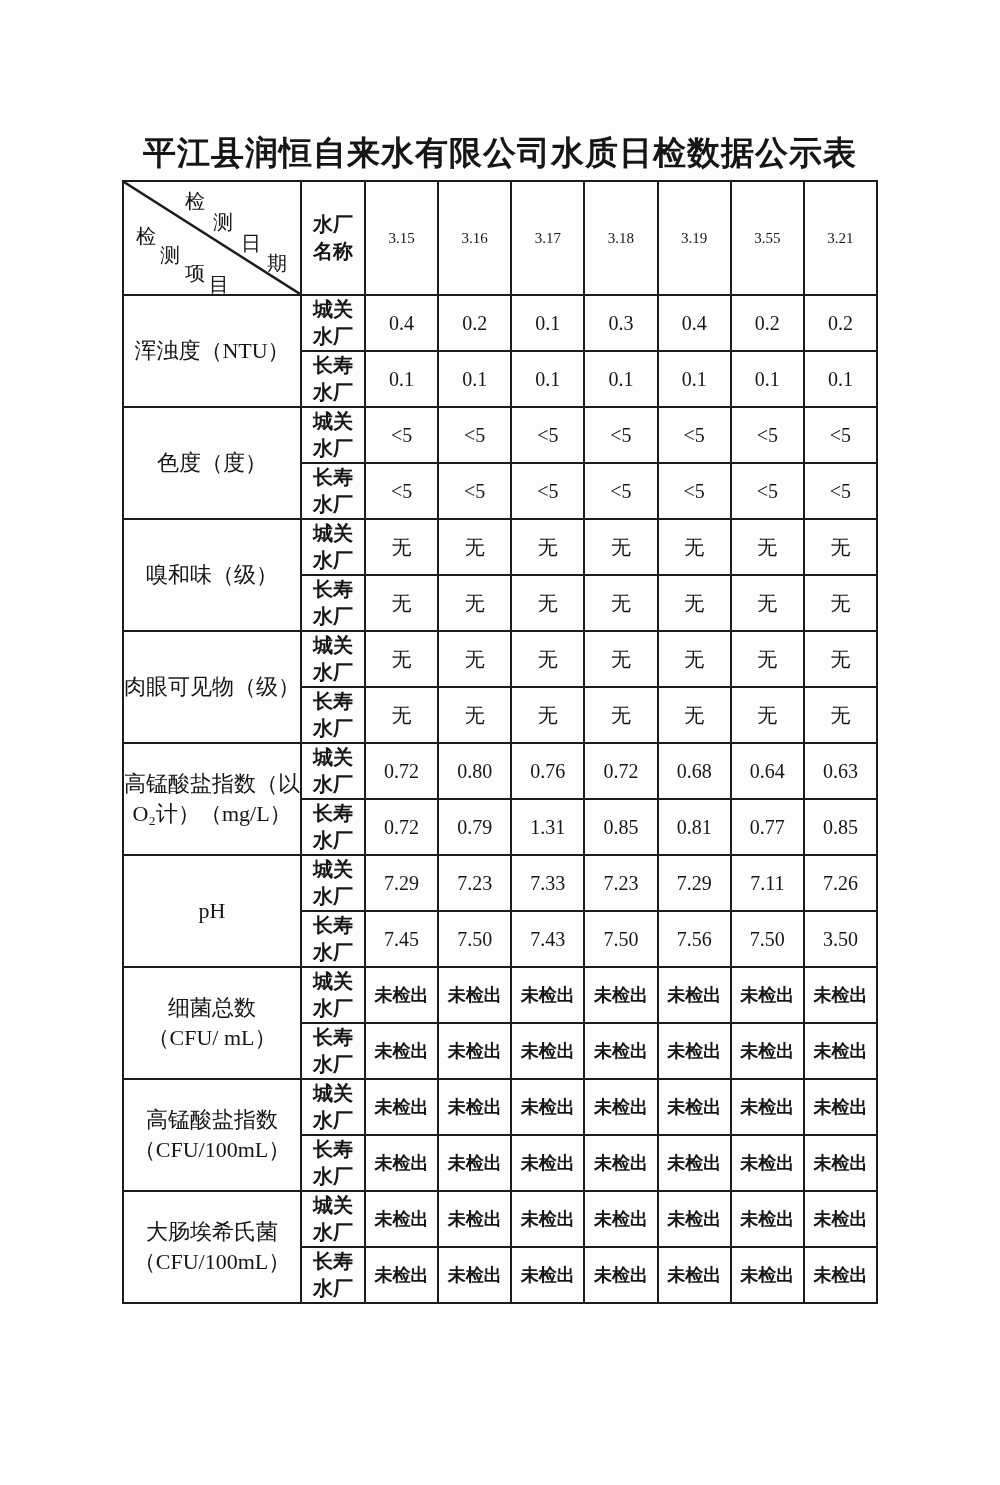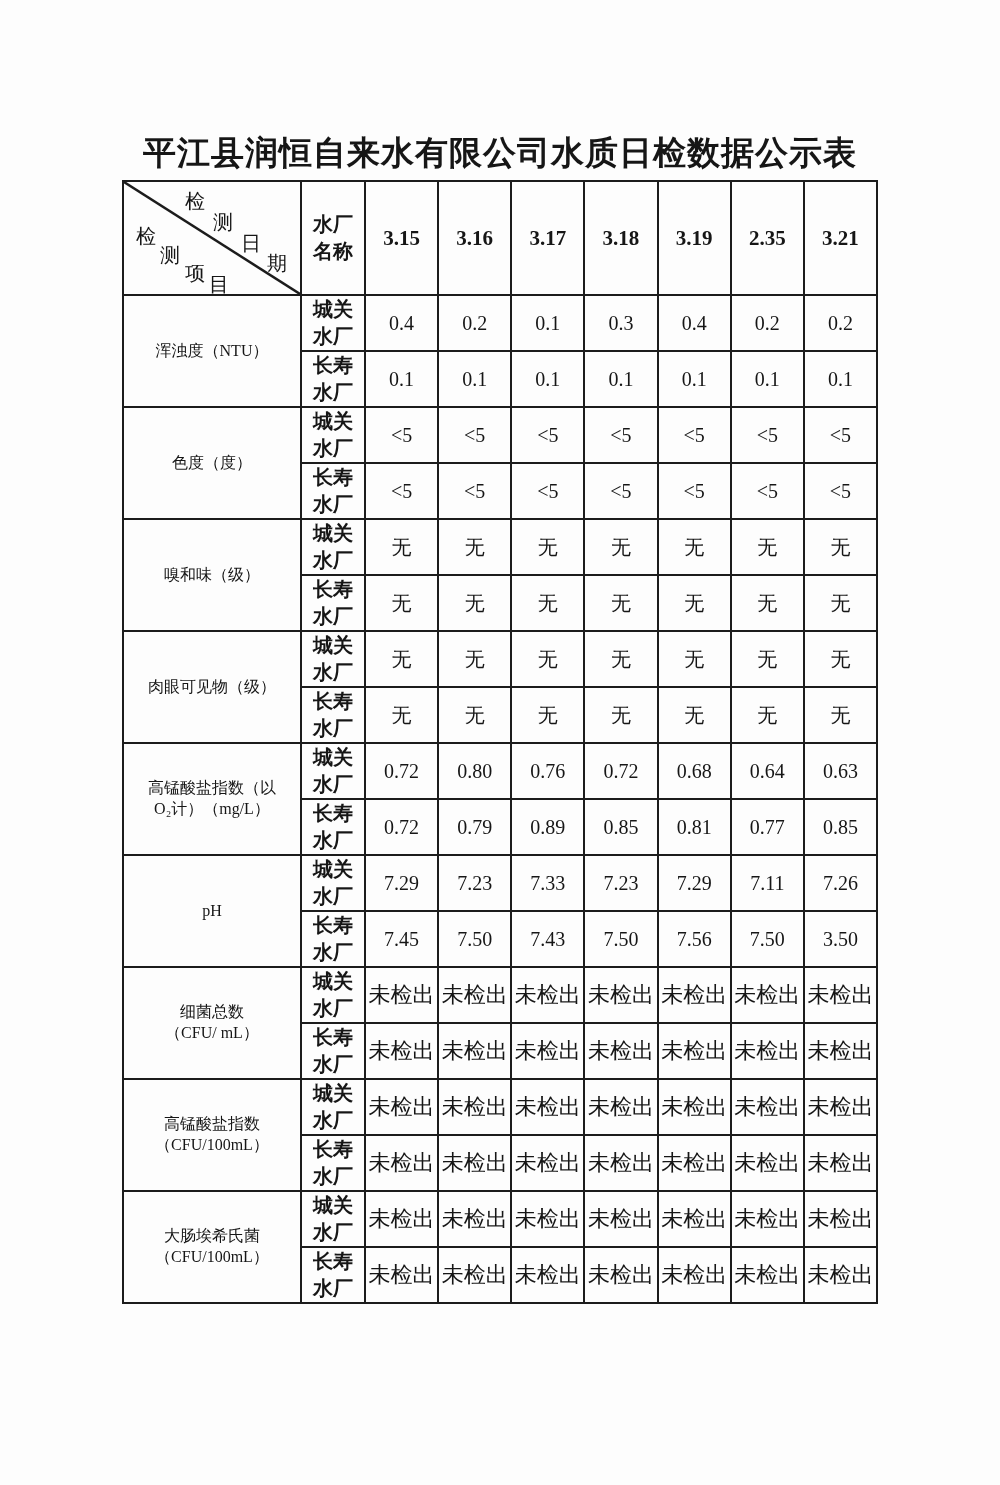--- a/index.html
+++ b/index.html
@@ -23,25 +23,25 @@
   .data-table th, .data-table td {
     border:2px solid #1c1c1c; text-align:center; vertical-align:middle;
     font-weight:400; padding:0; overflow:hidden;
   }
   tr.header-row { height:114px; }
   tr.sub-row { height:55px; }
   th.corner-cell { position:relative; }
   .corner-cell svg { position:absolute; left:0; top:0; width:100%; height:100%; display:block; }
   .dchar { position:absolute; font-size:20px; line-height:20px; width:20px; }
   th.plant-header div, td.plant-cell div { font-size:20px; line-height:27px;font-weight:bold; }
-  th.date-cell { font-size:21px;font-weight:bold; }
-  td.param-cell { font-size:16px; }
+  th.date-cell { font-size:15px; }
+  td.param-cell { font-size:22px; }
   td.param-cell .line + .line { }
   td.value-cell { font-size:20px; }
-  td.value-cell.nd { font-size:22px; font-weight:400; }
+  td.value-cell.nd { font-size:18px; font-weight:700; }
   .note {
     position:absolute; top:1316px; left:124px; width:800px;
     font-size:23px; font-weight:700; text-align:left;
   }
 </style>
 </head>
 <body>
 
 <div class="sheet">
 
@@ -76,21 +76,21 @@
         </th>
         <th class="plant-header">
           <div>水厂</div>
           <div>名称</div>
         </th>
         <th class="date-cell">3.15</th>
         <th class="date-cell">3.16</th>
         <th class="date-cell">3.17</th>
         <th class="date-cell">3.18</th>
         <th class="date-cell">3.19</th>
-        <th class="date-cell">2.35</th>
+        <th class="date-cell">3.55</th>
         <th class="date-cell">3.21</th>
       </tr>
     </thead>
     <tbody>
         <tr class="sub-row">
           <td class="param-cell" rowspan="2">
             <div class="line">浑浊度（NTU）</div>
           </td>
           <td class="plant-cell">
             <div>城关</div>
@@ -221,21 +221,21 @@
           <td class="value-cell">0.64</td>
           <td class="value-cell">0.63</td>
         </tr>
         <tr class="sub-row">
           <td class="plant-cell">
             <div>长寿</div>
             <div>水厂</div>
           </td>
           <td class="value-cell">0.72</td>
           <td class="value-cell">0.79</td>
-          <td class="value-cell">0.89</td>
+          <td class="value-cell">1.31</td>
           <td class="value-cell">0.85</td>
           <td class="value-cell">0.81</td>
           <td class="value-cell">0.77</td>
           <td class="value-cell">0.85</td>
         </tr>
         <tr class="sub-row">
           <td class="param-cell" rowspan="2">
             <div class="line">pH</div>
           </td>
           <td class="plant-cell">

